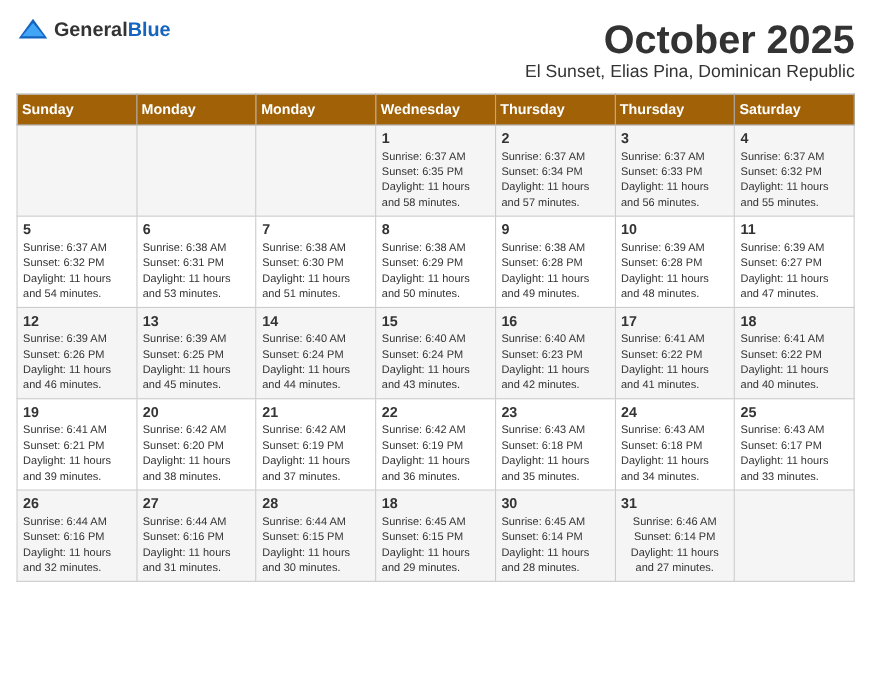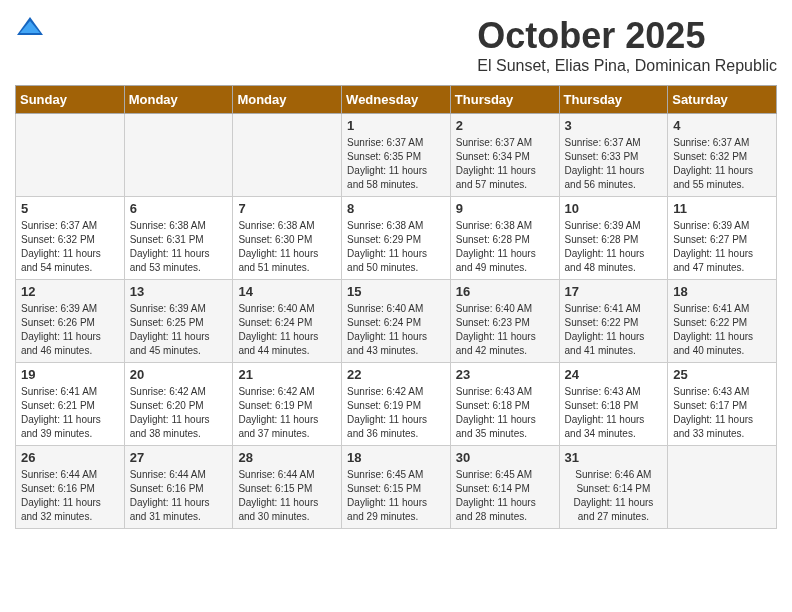--- a/index.html
+++ b/index.html
@@ -19,20 +19,21 @@
     .logo {
       display: flex;
       align-items: center;
       gap: 4px;
     }
     .logo-icon {
       width: 30px;
       height: 24px;
     }
     .title-block {
+      text-align: right;
     }
     .month-title {
       font-size: 36px;
       font-weight: bold;
       color: #333;
     }
     .location-title {
       font-size: 16px;
       color: #333;
     }
@@ -85,20 +86,25 @@
   </style>
 </head>
 <body>
 
 <div class="header">
   <div class="logo">
     <svg class="logo-icon" viewBox="0 0 30 24" xmlns="http://www.w3.org/2000/svg">
       <polygon points="15,2 28,20 2,20" fill="#1565c0"></polygon>
       <polygon points="15,6 25,18 5,18" fill="#42a5f5"></polygon>
     </svg>
+    <div>
+      <div>
+        <span style="font-size:18px;font-weight:bold;color:#333;">General</span><span style="font-size:18px;font-weight:bold;color:#1565c0;">Blue</span>
+      </div>
+    </div>
   </div>
   <div class="title-block">
     <div class="month-title">October 2025</div>
     <div class="location-title">El Sunset, Elias Pina, Dominican Republic</div>
   </div>
 </div>
 
 <table>
   <thead>
     <tr>

